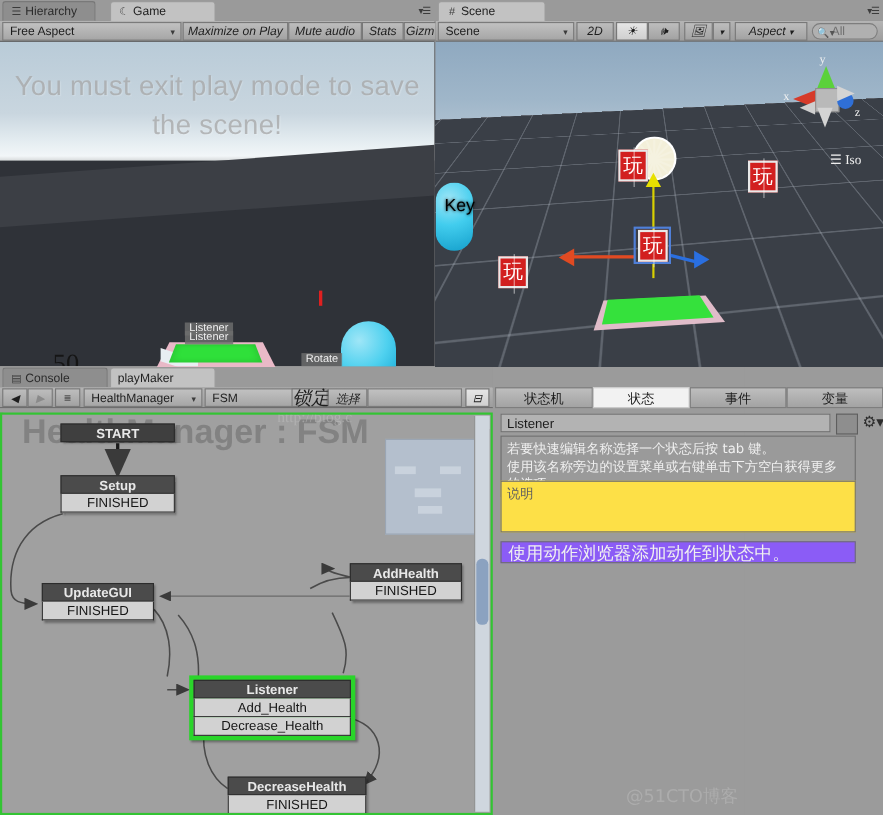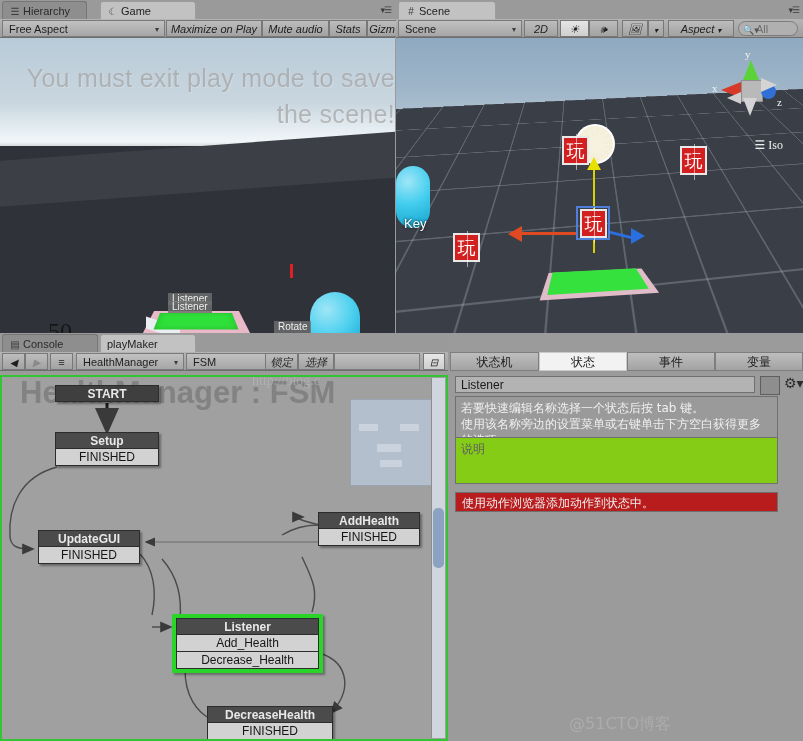--- a/index.html
+++ b/index.html
@@ -31,21 +31,21 @@
        color:#6f6f6f;padding-left:17px;white-space:nowrap;overflow:hidden;}
   .searchfield .mag{position:absolute;left:4px;top:1px;font-size:9px;color:#555;}
 
   
   .gameview{position:absolute;left:0;top:38px;width:395px;height:295px;overflow:hidden;background:#262b30;}
   .sky{position:absolute;left:0;top:0;width:100%;height:118px;
        background:linear-gradient(#b9cbd8 0%,#c9d6df 55%,#e6eef2 78%,#f2f6f8 88%,#9a9a99 100%);}
   .ground{position:absolute;left:0;top:108px;width:100%;height:190px;background:#2f3238;}
   .ground:before{content:"";position:absolute;left:-40px;top:0;width:480px;height:46px;
        background:#3c3f45;transform:skewY(-4.2deg);}
-  .gmsg{position:absolute;left:0;top:22px;width:100%;text-align:right;font-size:25px;line-height:36px;
+  .gmsg{position:absolute;left:0;top:22px;width:100%;text-align:center;font-size:25px;line-height:36px;
         color:#a7a7a7;text-shadow:1px 1px 1px rgba(255,255,255,.25);opacity:.75;letter-spacing:.3px;}
   .gnum{position:absolute;left:48px;top:280px;font-size:24px;color:#151515;font-family:"Liberation Serif",serif;}
   .plat{position:absolute;left:149px;top:262px;width:95px;height:42px;
         background:#e9b9c7;transform:perspective(150px) rotateX(58deg);}
   .platTop{position:absolute;left:157px;top:267px;width:78px;height:31px;background:#2fe03a;
         transform:perspective(160px) rotateX(58deg);box-shadow:inset 0 0 8px rgba(0,0,0,.18);}
   .platEdge{position:absolute;left:146px;top:284px;width:34px;height:12px;background:#e8eef2;
         transform:skewY(18deg);}
   .lbl{position:absolute;font-size:10px;color:#efefef;background:rgba(110,110,110,.82);
        padding:0 4px;line-height:12px;white-space:nowrap;}
@@ -126,24 +126,24 @@
         background:linear-gradient(#bebebe,#a3a3a3);border:1px solid #7e7e7e;box-sizing:border-box;
         font-family:"DejaVu Sans",sans-serif;}
   .itab.active{background:#f2f2f2;border-color:#c9c9c9;}
   .namefield{position:absolute;left:5px;top:24px;width:300px;height:17px;line-height:17px;background:#b3b3b3;
         border:1px solid #6f6f6f;box-sizing:border-box;font-size:12px;color:#1b1b1b;padding-left:5px;}
   .colorswatch{position:absolute;left:310px;top:24px;width:18px;height:17px;background:#8e8e8e;border:1px solid #5e5e5e;}
   .gear{position:absolute;left:334px;top:23px;font-size:14px;color:#2c2c2c;}
   .helpbox{position:absolute;left:5px;top:44px;width:323px;background:#9a9a9a;border:1px solid #6f6f6f;
         box-sizing:border-box;padding:3px 5px;font-size:12px;line-height:16px;color:#f0f0f0;
         font-family:"DejaVu Sans",sans-serif;}
-  .descbox{position:absolute;left:5px;top:85px;width:323px;height:47px;background:#84cc16;border:1px solid #6f6f6f;
+  .descbox{position:absolute;left:5px;top:85px;width:323px;height:47px;background:#fde047;border:1px solid #6f6f6f;
         box-sizing:border-box;font-size:12px;color:#5f5f5f;padding:3px 5px;font-family:"DejaVu Sans",sans-serif;}
-  .actionhint{position:absolute;left:5px;top:140px;width:323px;height:20px;line-height:20px;background:#b91c1c;
-        border:1px solid #6f6f6f;box-sizing:border-box;font-size:12px;color:#f0f0f0;padding-left:6px;
+  .actionhint{position:absolute;left:5px;top:140px;width:323px;height:20px;line-height:20px;background:#8b5cf6;
+        border:1px solid #6f6f6f;box-sizing:border-box;font-size:16px;color:#f0f0f0;padding-left:6px;
         font-family:"DejaVu Sans",sans-serif;}
   .watermark{position:absolute;right:6px;bottom:6px;font-size:16px;color:rgba(175,175,175,.85);
         font-family:"DejaVu Sans",sans-serif;}
   .leftgreen{position:absolute;left:0;top:375px;width:3px;height:366px;background:#33c433;}
 </style>
 </head>
 <body>
 
 <div class="root">
 
@@ -219,21 +219,21 @@
       <div class="sunray" style="transform:rotate(90deg);"></div>
       <div class="sunray" style="transform:rotate(112deg);"></div>
       <div class="sunray" style="transform:rotate(135deg);"></div>
       <div class="sunray" style="transform:rotate(157deg);"></div>
     </div>
 
     <div class="yaxis"></div>
     <div class="yarrow"></div>
 
     <div class="scap"></div>
-    <div class="lbl" style="left:4px;top:144px;background:none;color:#ffffff;font-size:13px;text-shadow:0 0 3px #000;margin-top:36px;">Key</div>
+    <div class="lbl" style="left:4px;top:144px;background:none;color:#000000;font-size:16px;text-shadow:0 0 3px #000;">Key</div>
 
     <div class="wan" style="left:57px;top:195px;">玩</div>
     <div class="wan" style="left:166px;top:98px;">玩</div>
     <div class="wan" style="left:284px;top:108px;">玩</div>
 
     <div class="splat"></div>
     <div class="splatTop"></div>
     <div class="axX"></div>
     <div class="axXh"></div>
     <div class="axZ"></div>
@@ -272,21 +272,21 @@
     <div class="toolbar" style="left:0;top:19px;width:448px;">
       <div class="tbtn flat" style="left:2px;width:23px;font-size:10px;">◀</div>
       <div class="tbtn flat" style="left:25px;width:23px;font-size:10px;color:#8a8a8a;">▶</div>
       <div class="tbtn flat" style="left:50px;width:23px;">≡</div>
       <div class="tdrop" style="left:76px;width:108px;">
         <span>HealthManager</span><span class="arr">▾</span>
       </div>
       <div class="tdrop" style="left:186px;width:110px;">
         <span>FSM</span><span class="arr">▾</span>
       </div>
-      <div class="tbtn flat" style="left:265px;width:33px;font-family:'DejaVu Sans',sans-serif;font-size:11px;">锁定</div>
+      <div class="tbtn flat" style="left:265px;width:33px;font-family:'DejaVu Sans',sans-serif;font-size:17px;">锁定</div>
       <div class="tbtn flat" style="left:298px;width:36px;font-family:'DejaVu Sans',sans-serif;font-size:11px;">选择</div>
       <div class="tdrop" style="left:334px;width:86px;">
         <span></span>
       </div>
       <div class="tbtn on" style="left:423px;width:22px;font-size:10px;">
         <span>⊟</span>
       </div>
     </div>
 
     <div class="winmenu" style="right:5px;top:22px;">▾☰</div>

